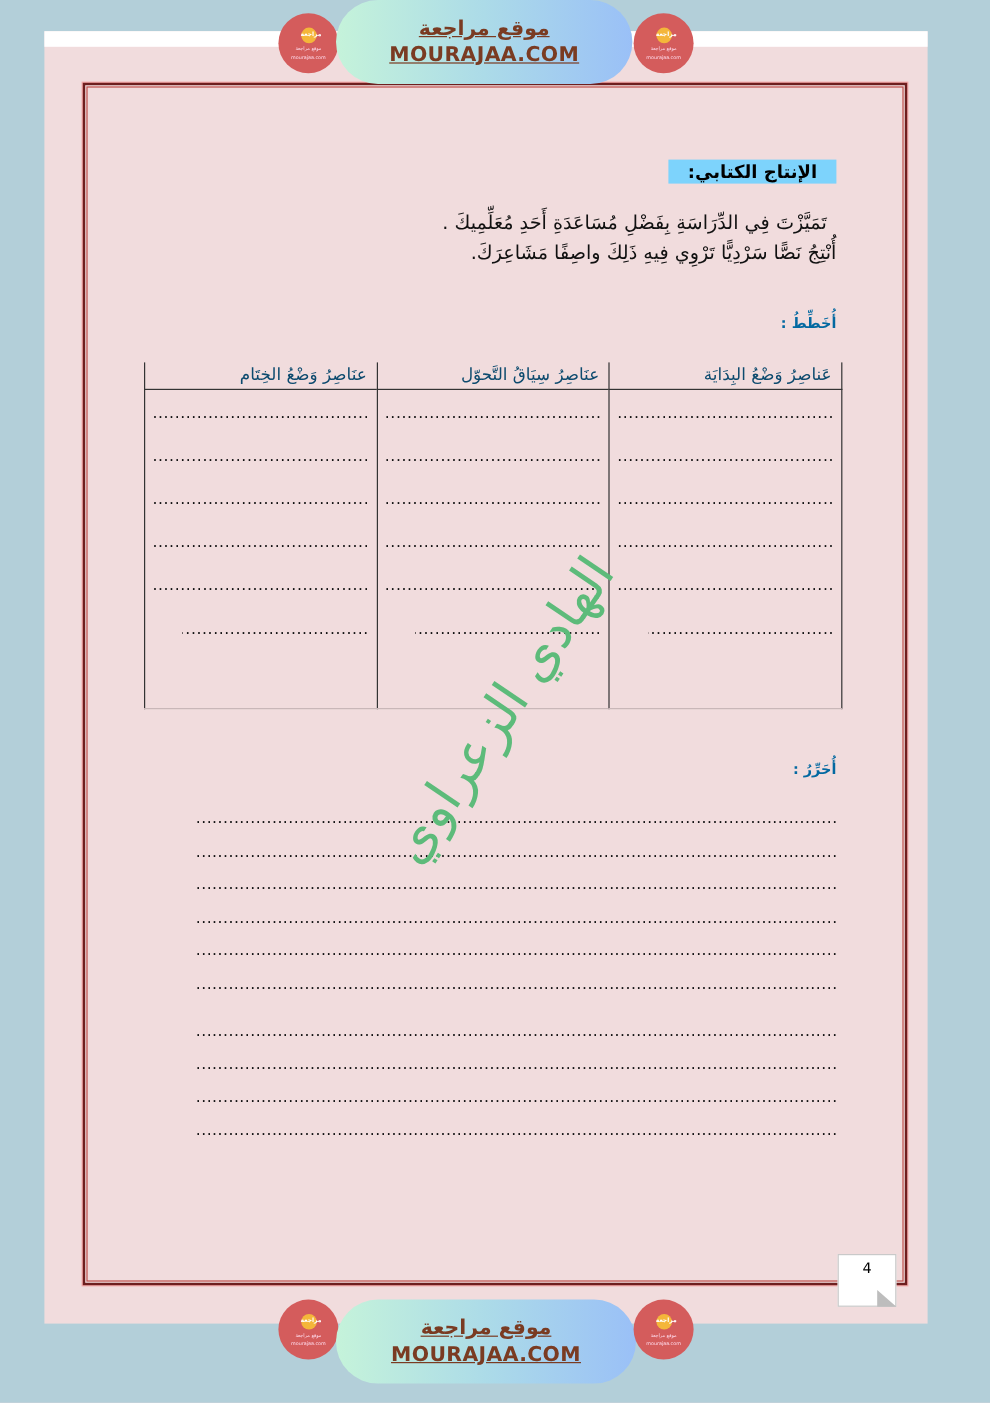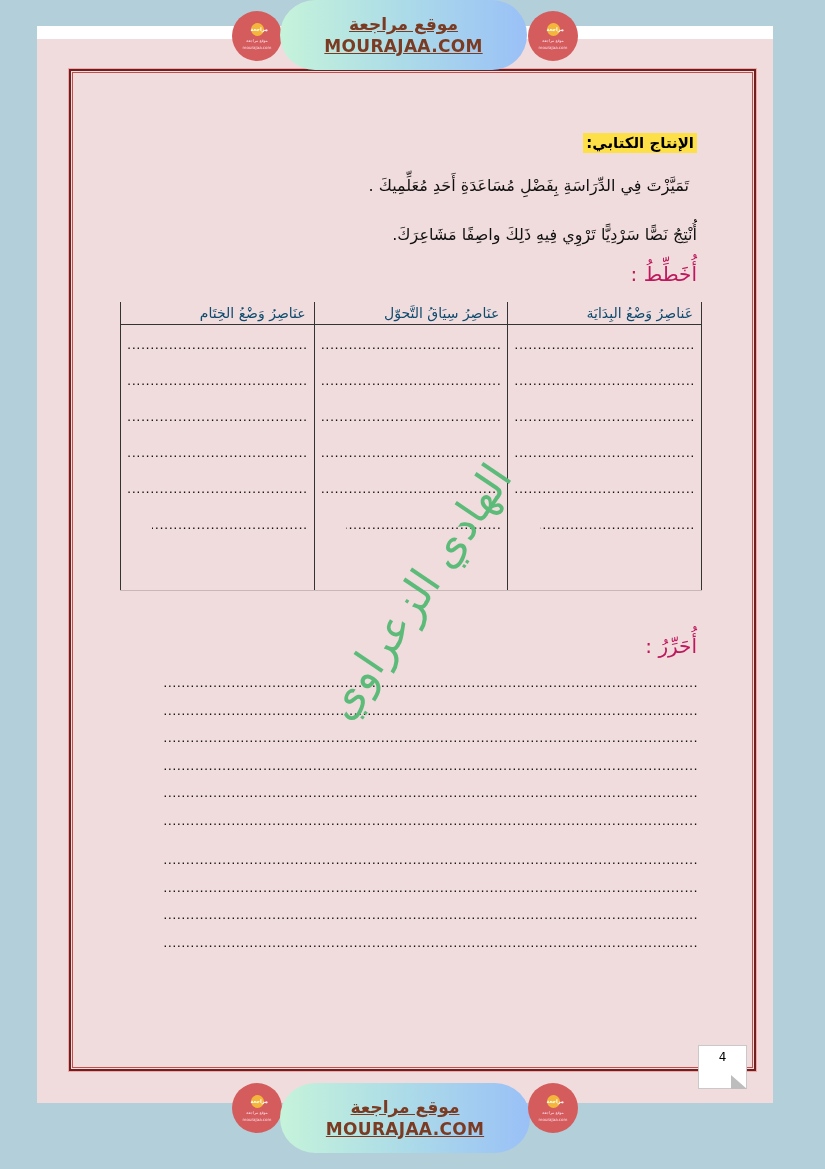--- a/index.html
+++ b/index.html
@@ -46,30 +46,30 @@
   }
   .logo .txt { color: #fde; font-size: 4px; line-height: 5px; margin-top: 2px; text-align: center; }
   .logo.tl { left: 232px; top: 11px; }
   .logo.tr { left: 528px; top: 11px; }
   .logo.bl { left: 232px; top: 1083px; }
   .logo.br { left: 528px; top: 1083px; }
 
   .rtl { direction: rtl; text-align: right; }
   .section-title {
     position: absolute; right: 128px; top: 133px;
-    background: #fde047; color: #000; font-weight: bold;
-    font-size: 15px; line-height: 20px; padding: 0 3px;
+    background: #7dd3fc; color: #000; font-weight: bold;
+    font-size: 15px; line-height: 20px; padding: 0 16px;
   }
   .prompt {
     position: absolute; right: 128px; font-size: 16px; color: #111; white-space: nowrap;
   }
   .prompt.p1 { top: 176px; right: 136px; }
-  .prompt.p2 { top: 225px; }
+  .prompt.p2 { top: 201px; }
   .sub-label {
-    position: absolute; right: 128px; font-size: 20px; font-weight: normal; color: #be185d;
+    position: absolute; right: 128px; font-size: 12px; font-weight: bold; color: #0369a1;
   }
   .sub-label.plan { top: 262px; }
   .sub-label.write { top: 634px; }
 
   table.plan-table {
     position: absolute; left: 120px; top: 302px; width: 581px; height: 289px;
     border-collapse: collapse; direction: rtl;
   }
   table.plan-table th {
     height: 22px; font-size: 14px; font-weight: normal; color: #0c4a6e;

